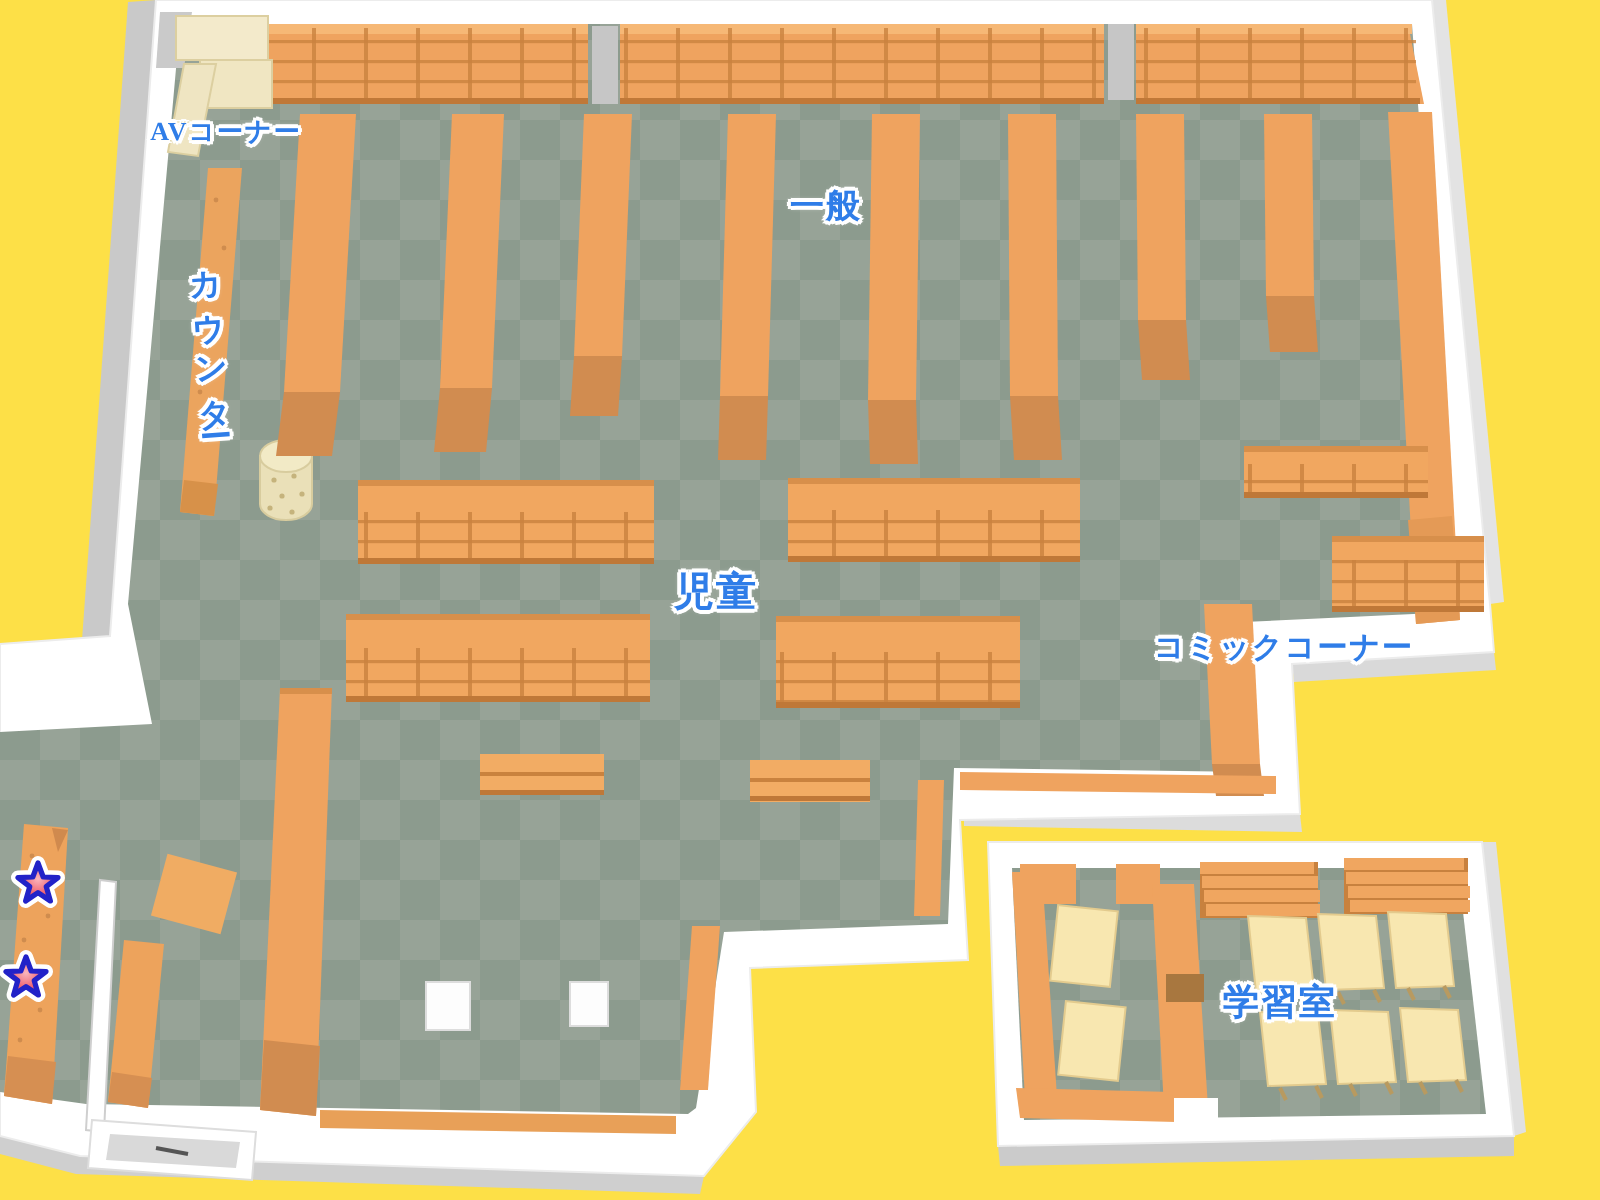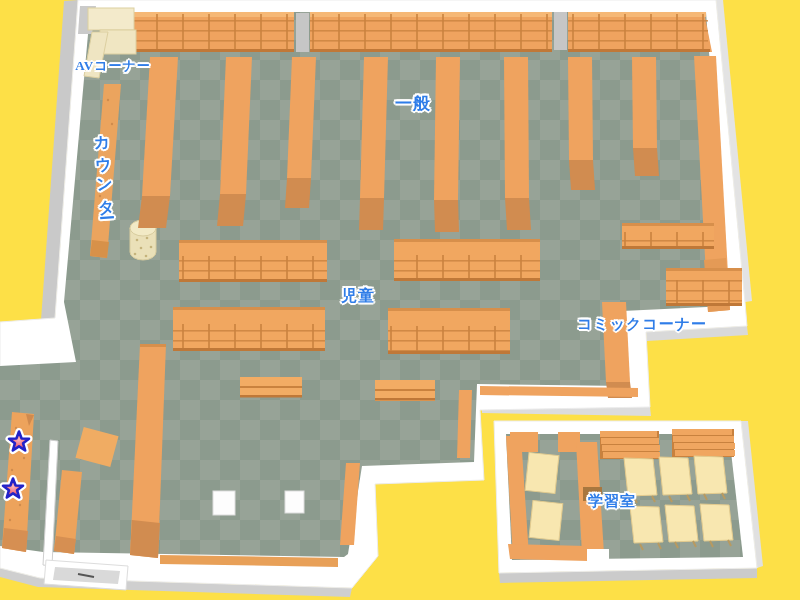--- a/index.html
+++ b/index.html
@@ -14,23 +14,23 @@
     transform:translate(-50%,-50%);
     text-shadow:-2px 0 0 #fff,2px 0 0 #fff,0 -2px 0 #fff,0 2px 0 #fff,
       -1.5px -1.5px 0 #fff,1.5px -1.5px 0 #fff,-1.5px 1.5px 0 #fff,1.5px 1.5px 0 #fff,
       0 0 3px #fff;
     letter-spacing:1px;
   }
   .lbl-av{left:113px;top:66px;font-size:13px;}
   .lbl-general{left:413px;top:71px;font-size:17px;margin-top:32px;}
   .lbl-counter{left:103px;top:168px;font-size:16px;writing-mode:vertical-rl;text-orientation:upright;
                letter-spacing:3px;transform:translate(-50%,-50%) rotate(-4deg);}
-  .lbl-children{left:358px;top:296px;font-size:16px;}
+  .lbl-children{left:358px;top:296px;font-size:20px;}
   .lbl-comic{left:642px;top:280px;font-size:15px;margin-top:44px;}
-  .lbl-study{left:612px;top:501px;font-size:15px;}
+  .lbl-study{left:640px;top:501px;font-size:18px;}
   .halo{stroke:#ffffff;stroke-width:7;fill:none;stroke-linejoin:round;}
   .starbody{fill:url(#sg);stroke:#2222c8;stroke-width:2.6;stroke-linejoin:round;}
 </style>
 </head>
 <body>
 
 <div id="stage">
 <svg width="800" height="600" viewBox="0 0 800 600">
   <defs>
     <pattern id="chk" width="40" height="40" patternUnits="userSpaceOnUse">

